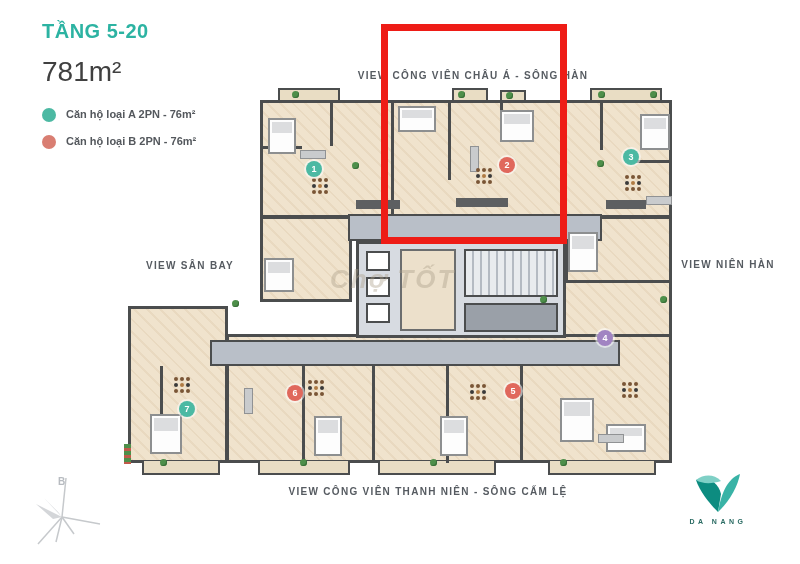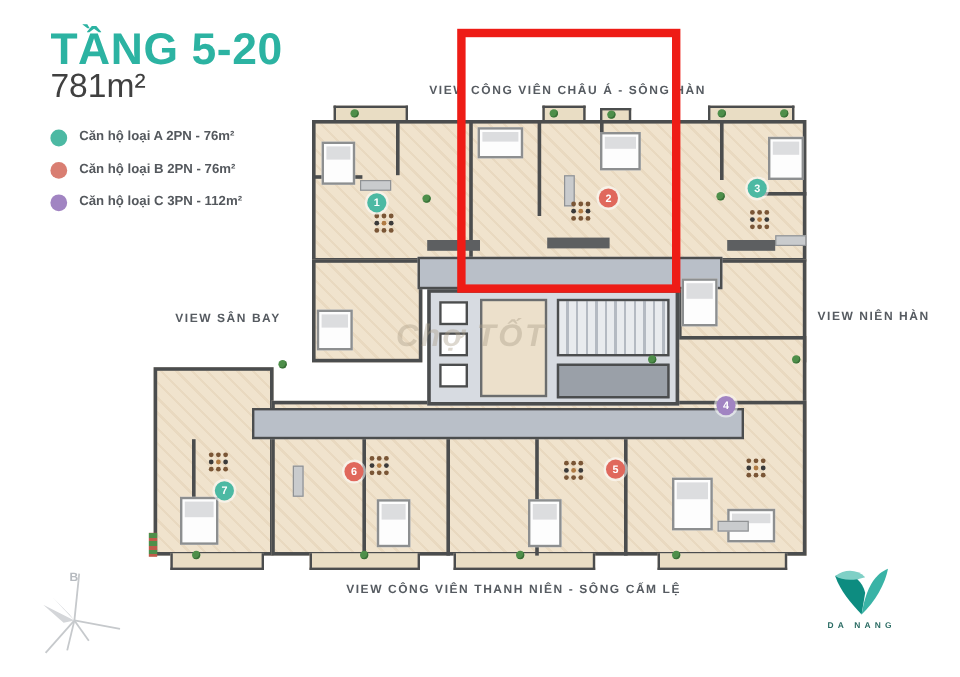--- a/index.html
+++ b/index.html
@@ -1,20 +1,20 @@
 <!DOCTYPE html>
 <html><head>
 <meta charset="utf-8">
 <style>
   html,body{margin:0;padding:0;background:#fff;}
   .canvas{position:relative;width:800px;height:564px;background:#ffffff;overflow:hidden;
           font-family:"Liberation Sans",sans-serif;}
   .abs{position:absolute;}
   
-  .floor-title{position:absolute;left:42px;top:20px;font-size:37px;font-weight:800;color:#2cb3a2;letter-spacing:.5px;}
+  .floor-title{position:absolute;left:42px;top:20px;font-size:20px;font-weight:800;color:#2cb3a2;letter-spacing:.5px;}
   .floor-area{position:absolute;left:42px;top:56px;font-size:28px;font-weight:500;color:#404040;}
   .legend{position:absolute;left:42px;top:108px;}
   .legend-row{display:flex;margin-bottom:13px;}
   .legend-dot{width:14px;height:14px;border-radius:50%;margin-right:10px;flex:0 0 auto;}
   .dot-a{background:#4cb9a3;}.dot-b{background:#d97e72;}.dot-c{background:#a184c2;}
   .legend-label{font-size:11px;font-weight:600;color:#54585d;}
   
   .room{position:absolute;background:#f0e3cd;border:3px solid #4b4d4e;box-sizing:border-box;
         background-image:repeating-linear-gradient(45deg,rgba(208,182,146,.22) 0 2px,transparent 2px 9px);}
   .balc{position:absolute;background:#e9ddc4;border:2px solid #4b4d4e;border-bottom:none;box-sizing:border-box;}
@@ -66,24 +66,20 @@
 
   <div class="legend">
     <div class="legend-row">
       <span class="legend-dot dot-a"></span>
       <span class="legend-label">Căn hộ loại A 2PN - 76m²</span>
     </div>
     <div class="legend-row">
       <span class="legend-dot dot-b"></span>
       <span class="legend-label">Căn hộ loại B 2PN - 76m²</span>
     </div>
-    <div class="legend-row">
-      <span class="legend-dot dot-c"></span>
-      <span class="legend-label">Căn hộ loại C 3PN - 112m²</span>
-    </div>
   </div>
 
   <div class="abs" style="left:0;top:0;width:800px;height:564px;">
 
     <div class="balc" style="left:278px;top:88px;width:62px;height:14px;"></div>
     <div class="balc" style="left:452px;top:88px;width:36px;height:14px;"></div>
     <div class="balc" style="left:500px;top:90px;width:26px;height:12px;"></div>
     <div class="balc" style="left:590px;top:88px;width:72px;height:14px;"></div>
 
     <div class="room" style="left:260px;top:100px;width:412px;height:118px;"></div>

